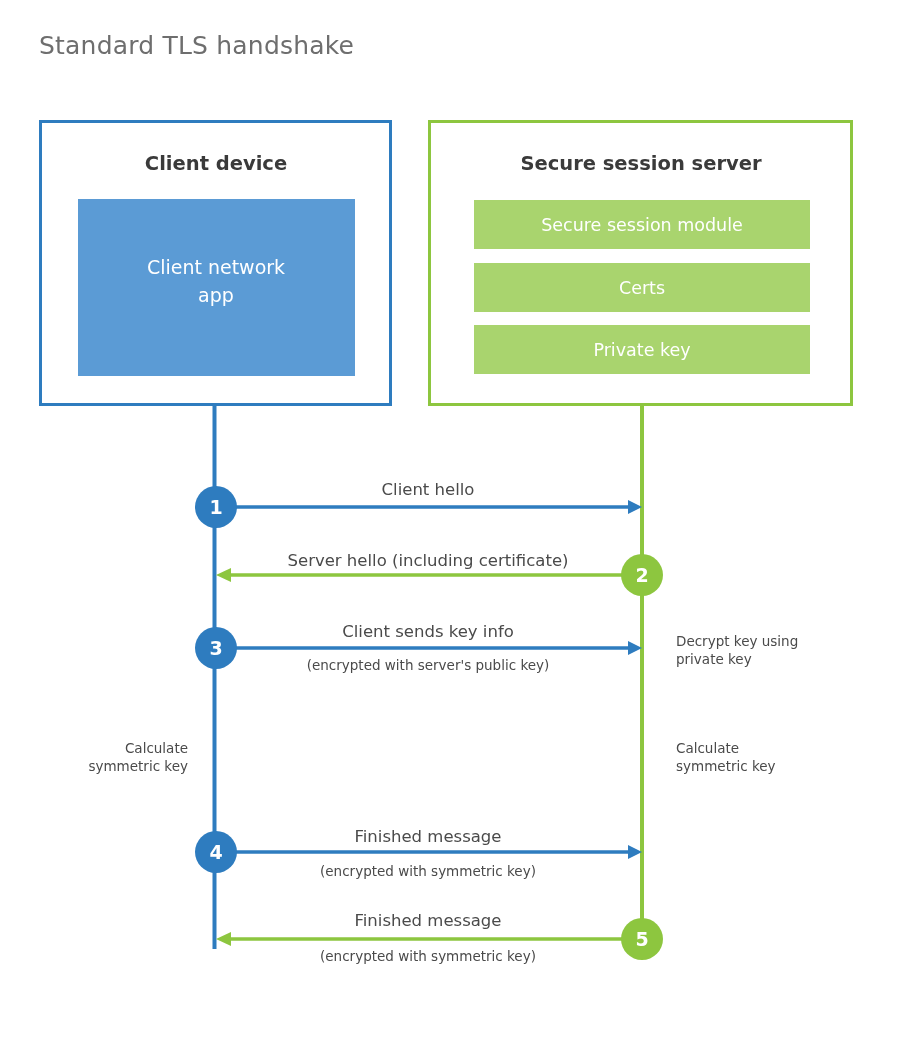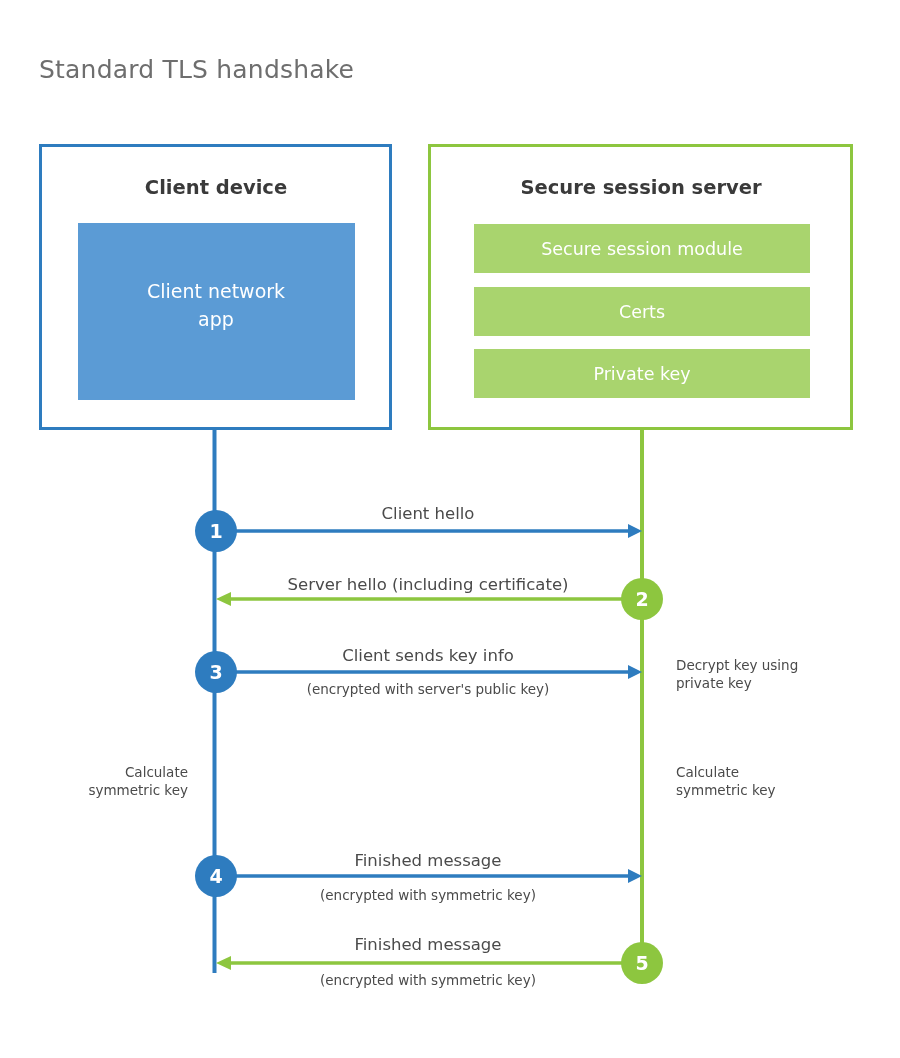--- a/index.html
+++ b/index.html
@@ -11,21 +11,20 @@
     width: 900px;
     height: 1058px;
     font-family: "DejaVu Sans", "Liberation Sans", sans-serif;
     position: relative;
     overflow: hidden;
   }
   #diagram-root {
     position: relative;
     width: 900px;
     height: 751px;
-    margin-top: 24px;
   }
   svg.diagram {
     display: block;
     width: 900px;
     height: 1058px;
   }
   .page-title {
     font-size: 25px;
     fill: #6e6e6e;
     font-weight: 400;

